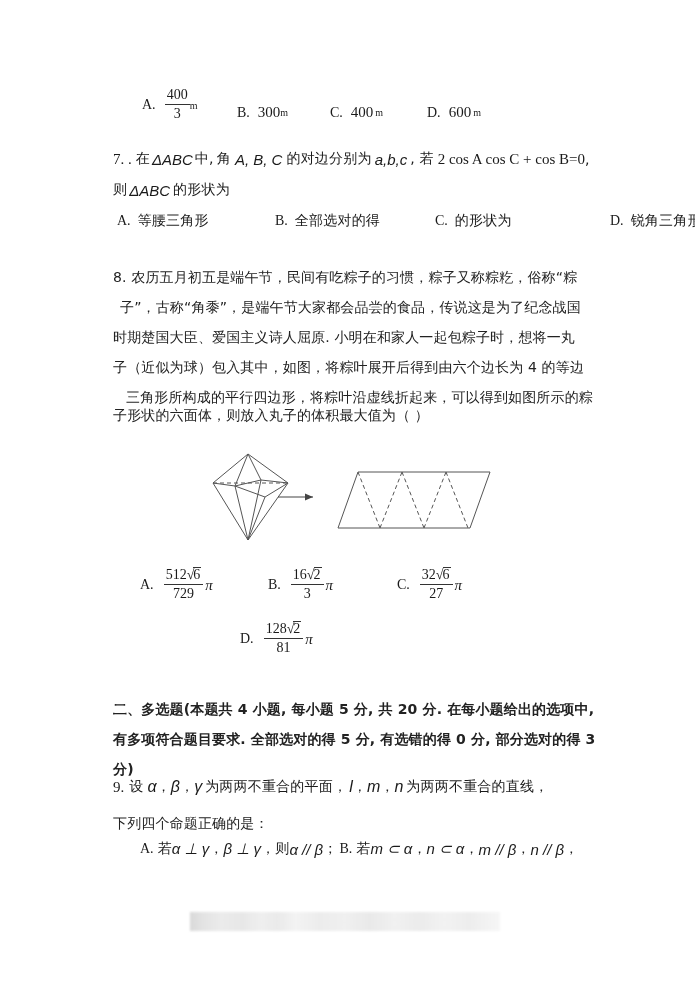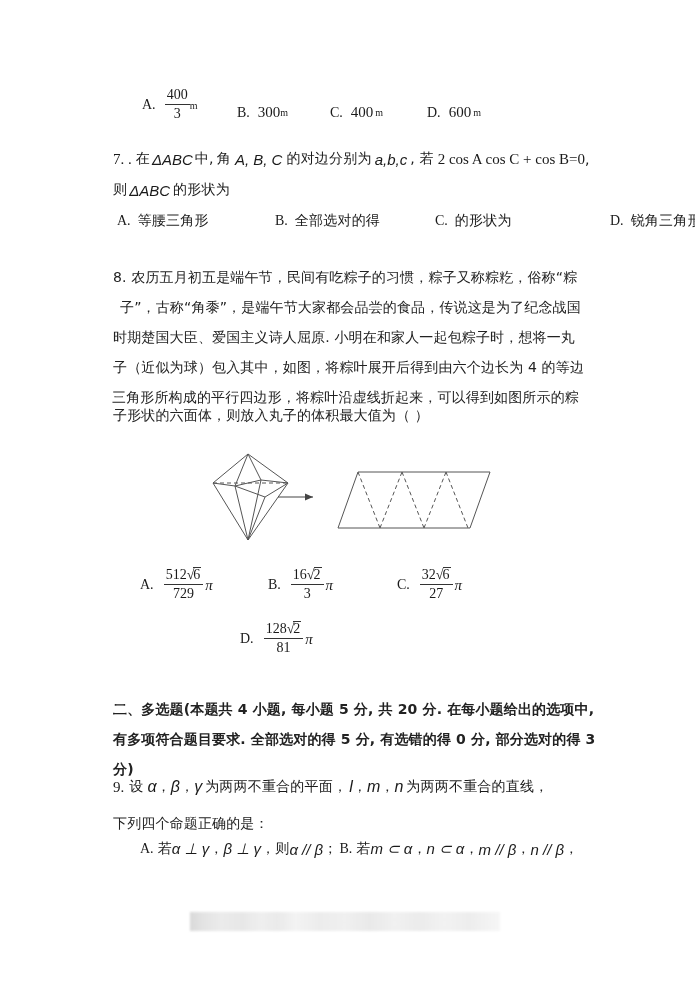--- a/index.html
+++ b/index.html
@@ -217,21 +217,21 @@
   <div class="optrow" style="left:610px; top:212px;">
     <span class="opt-label">D.</span>
     <span class="gap" style="width:7px"></span>
     <span class="cn">锐角三角形</span>
   </div>
 
   <div class="para" style="left:113px; top:262px;">8. 农历五月初五是端午节，民间有吃粽子的习惯，粽子又称粽籺，俗称“粽</div>
   <div class="para" style="left:113px; top:292px;margin-left:7px;">子”，古称“角黍”，是端午节大家都会品尝的食品，传说这是为了纪念战国</div>
   <div class="para" style="left:113px; top:322px;">时期楚国大臣、爱国主义诗人屈原. 小明在和家人一起包粽子时，想将一丸</div>
   <div class="para" style="left:113px; top:352px;">子（近似为球）包入其中，如图，将粽叶展开后得到由六个边长为 4 的等边</div>
-  <div class="para" style="left:112px; top:382px;">三角形所构成的平行四边形，将粽叶沿虚线折起来，可以得到如图所示的粽</div>
+  <div class="para" style="left:126px; top:382px;">三角形所构成的平行四边形，将粽叶沿虚线折起来，可以得到如图所示的粽</div>
   <div class="para" style="left:113px; top:400px;">子形状的六面体，则放入丸子的体积最大值为（     ）</div>
 
   <div id="figure-area">
     <svg width="290" height="95" viewBox="0 0 290 95">
       <g stroke="#444" fill="none" stroke-width="1">
 
         <polygon points="43,4 83,33 43,90 8,33" stroke="#555"></polygon>
 
         <path d="M43,4 L30,36 L8,33" stroke="#555"></path>
         <path d="M43,4 L56,30 L83,33" stroke="#555"></path>

